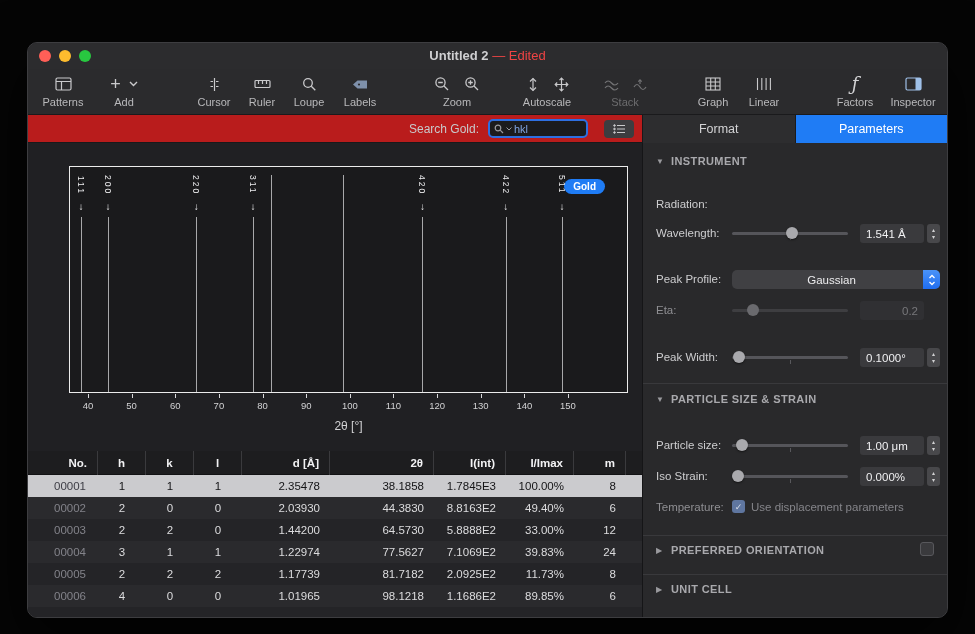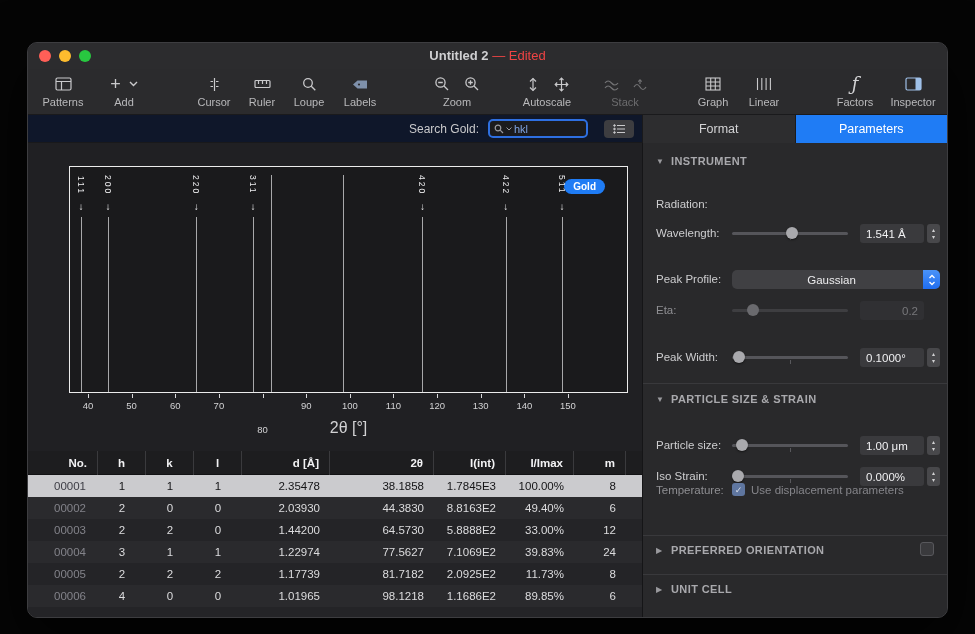--- a/index.html
+++ b/index.html
@@ -19,21 +19,21 @@
   
   .toolbar{position:relative;height:46px;background:#2b2b2d;border-bottom:1px solid #1a1a1c;}
   .titem{position:absolute;top:4px;height:38px;text-align:center;color:#c9c9cb;cursor:default;}
   .ticon{height:22px;display:flex;align-items:center;justify-content:center;gap:14px;}
   .ticon svg{display:block;}
   .tlabel{font-size:11px;color:#b9b9bb;margin-top:1px;}
   .dimmed{opacity:.45;}
   .plusglyph{font-size:18px;line-height:18px;color:#c9c9cb;font-weight:400;}
   .fglyph{font-family:"DejaVu Serif",serif;font-style:italic;font-size:18px;line-height:18px;color:#d2d2d4;}
   
-  .subbar{position:relative;height:28px;background:#0f172a;border-bottom:1px solid #19191b;}
+  .subbar{position:relative;height:28px;background:#b91c1c;border-bottom:1px solid #19191b;}
   .search-label{position:absolute;left:381px;top:7px;font-size:12px;color:#c9c9cb;}
   .searchfield{position:absolute;left:460px;top:4px;width:100px;height:19px;background:#1b1b1d;
                border:2px solid #2e6fe0;border-radius:5px;display:flex;align-items:center;padding:0 4px;gap:2px;}
   .searchfield .ph{font-size:11px;color:#7fa3e0;}
   .listbtn{position:absolute;left:576px;top:5px;width:30px;height:18px;background:#3d3d40;border-radius:4px;
            display:flex;align-items:center;justify-content:center;color:#c9c9cb;}
   .tabs{position:absolute;left:614px;top:0;right:0;height:28px;display:flex;border-left:1px solid #19191b;}
   .tab{flex:1;display:flex;align-items:center;justify-content:center;font-size:12.5px;color:#d3d3d5;
        background:#2d2d2f;border-right:1px solid #1a1a1c;cursor:default;}
   .tab:last-child{border-right:none;}
@@ -46,21 +46,21 @@
         border:1px solid #ececec;}
   .peak-line{position:absolute;width:1px;bottom:0;background:#a8a8aa;}
   .peak-hkl{position:absolute;top:3px;width:12px;text-align:center;font-size:8.5px;color:#ececee;
             writing-mode:vertical-rl;letter-spacing:2px;height:30px;line-height:12px;}
   .peak-arrow{position:absolute;top:32px;width:9px;text-align:center;font-size:10px;color:#ececee;line-height:16px;}
   .gold-badge{position:absolute;right:22px;top:12px;background:#1f7cf5;color:#fff;font-size:10px;font-weight:700;
               padding:2px 9px;border-radius:8px;}
   .xaxis{position:absolute;left:41px;top:250px;width:559px;height:22px;}
   .xtickmark{position:absolute;top:1px;width:1px;height:4px;background:#d8d8da;}
   .xticklabel{position:absolute;top:7px;width:30px;margin-left:-15px;text-align:center;font-size:9.5px;color:#d2d2d4;}
-  .xlabel{position:absolute;left:41px;top:276px;width:559px;text-align:center;font-size:16px;color:#d2d2d4;}
+  .xlabel{position:absolute;left:41px;top:276px;width:559px;text-align:center;font-size:12px;color:#d2d2d4;}
   
   .dtable{position:absolute;left:0;right:0;top:308px;bottom:0;background:#242427;overflow:hidden;font-size:11.5px;}
   .thead,.trow{display:grid;grid-template-columns:70px 48px 48px 48px 88px 104px 72px 68px 52px 1fr;}
   .thead{height:24px;line-height:24px;background:#1d1d1f;color:#f2f2f4;font-weight:700;border-bottom:1px solid #121214;}
   .thead .hcell{border-right:1px solid #3a3a3d;}
   .thead .hcell:last-child{border-right:none;}
   .trow{height:22px;line-height:22px;color:#dcdcde;}
   .trow.odd{background:#242427;}
   .trow.even{background:#2a2a2d;}
   .trow.sel{background:#cbcbce;color:#141416;}
@@ -339,21 +339,21 @@
         <div class="xaxis" id="xaxis">
             <div class="xtickmark" style="left: 19px;"></div>
             <div class="xticklabel" style="left: 19px;">40</div>
             <div class="xtickmark" style="left: 62.636px;"></div>
             <div class="xticklabel" style="left: 62.636px;">50</div>
             <div class="xtickmark" style="left: 106.272px;"></div>
             <div class="xticklabel" style="left: 106.272px;">60</div>
             <div class="xtickmark" style="left: 149.908px;"></div>
             <div class="xticklabel" style="left: 149.908px;">70</div>
             <div class="xtickmark" style="left: 193.544px;"></div>
-            <div class="xticklabel" style="left: 193.544px; margin-top: 24px;">80</div>
+            <div class="xticklabel" style="left: 193.544px;">80</div>
             <div class="xtickmark" style="left: 237.18px;"></div>
             <div class="xticklabel" style="left: 237.18px;">90</div>
             <div class="xtickmark" style="left: 280.816px;"></div>
             <div class="xticklabel" style="left: 280.816px;">100</div>
             <div class="xtickmark" style="left: 324.452px;"></div>
             <div class="xticklabel" style="left: 324.452px;">110</div>
             <div class="xtickmark" style="left: 368.088px;"></div>
             <div class="xticklabel" style="left: 368.088px;">120</div>
             <div class="xtickmark" style="left: 411.724px;"></div>
             <div class="xticklabel" style="left: 411.724px;">130</div>
@@ -550,21 +550,21 @@
           </div>
           <div class="valbox">
               <span>0.000%</span>
             </div>
           <div class="stepper">
               <span>▴</span>
               <span>▾</span>
             </div>
         </div>
 
-        <div class="prow dim" style="top:338px">
+        <div class="prow dim" style="top:355px">
           <span class="plabel">Temperature:</span>
           <span class="chk">✓</span>
           <span class="chk-label">Use displacement parameters</span>
         </div>
 
         <div class="hairline" style="top:392px"></div>
 
         <div class="sect" style="top:399px">
           <span class="disc">▶</span>
           <span class="sect-title">PREFERRED ORIENTATION</span>

